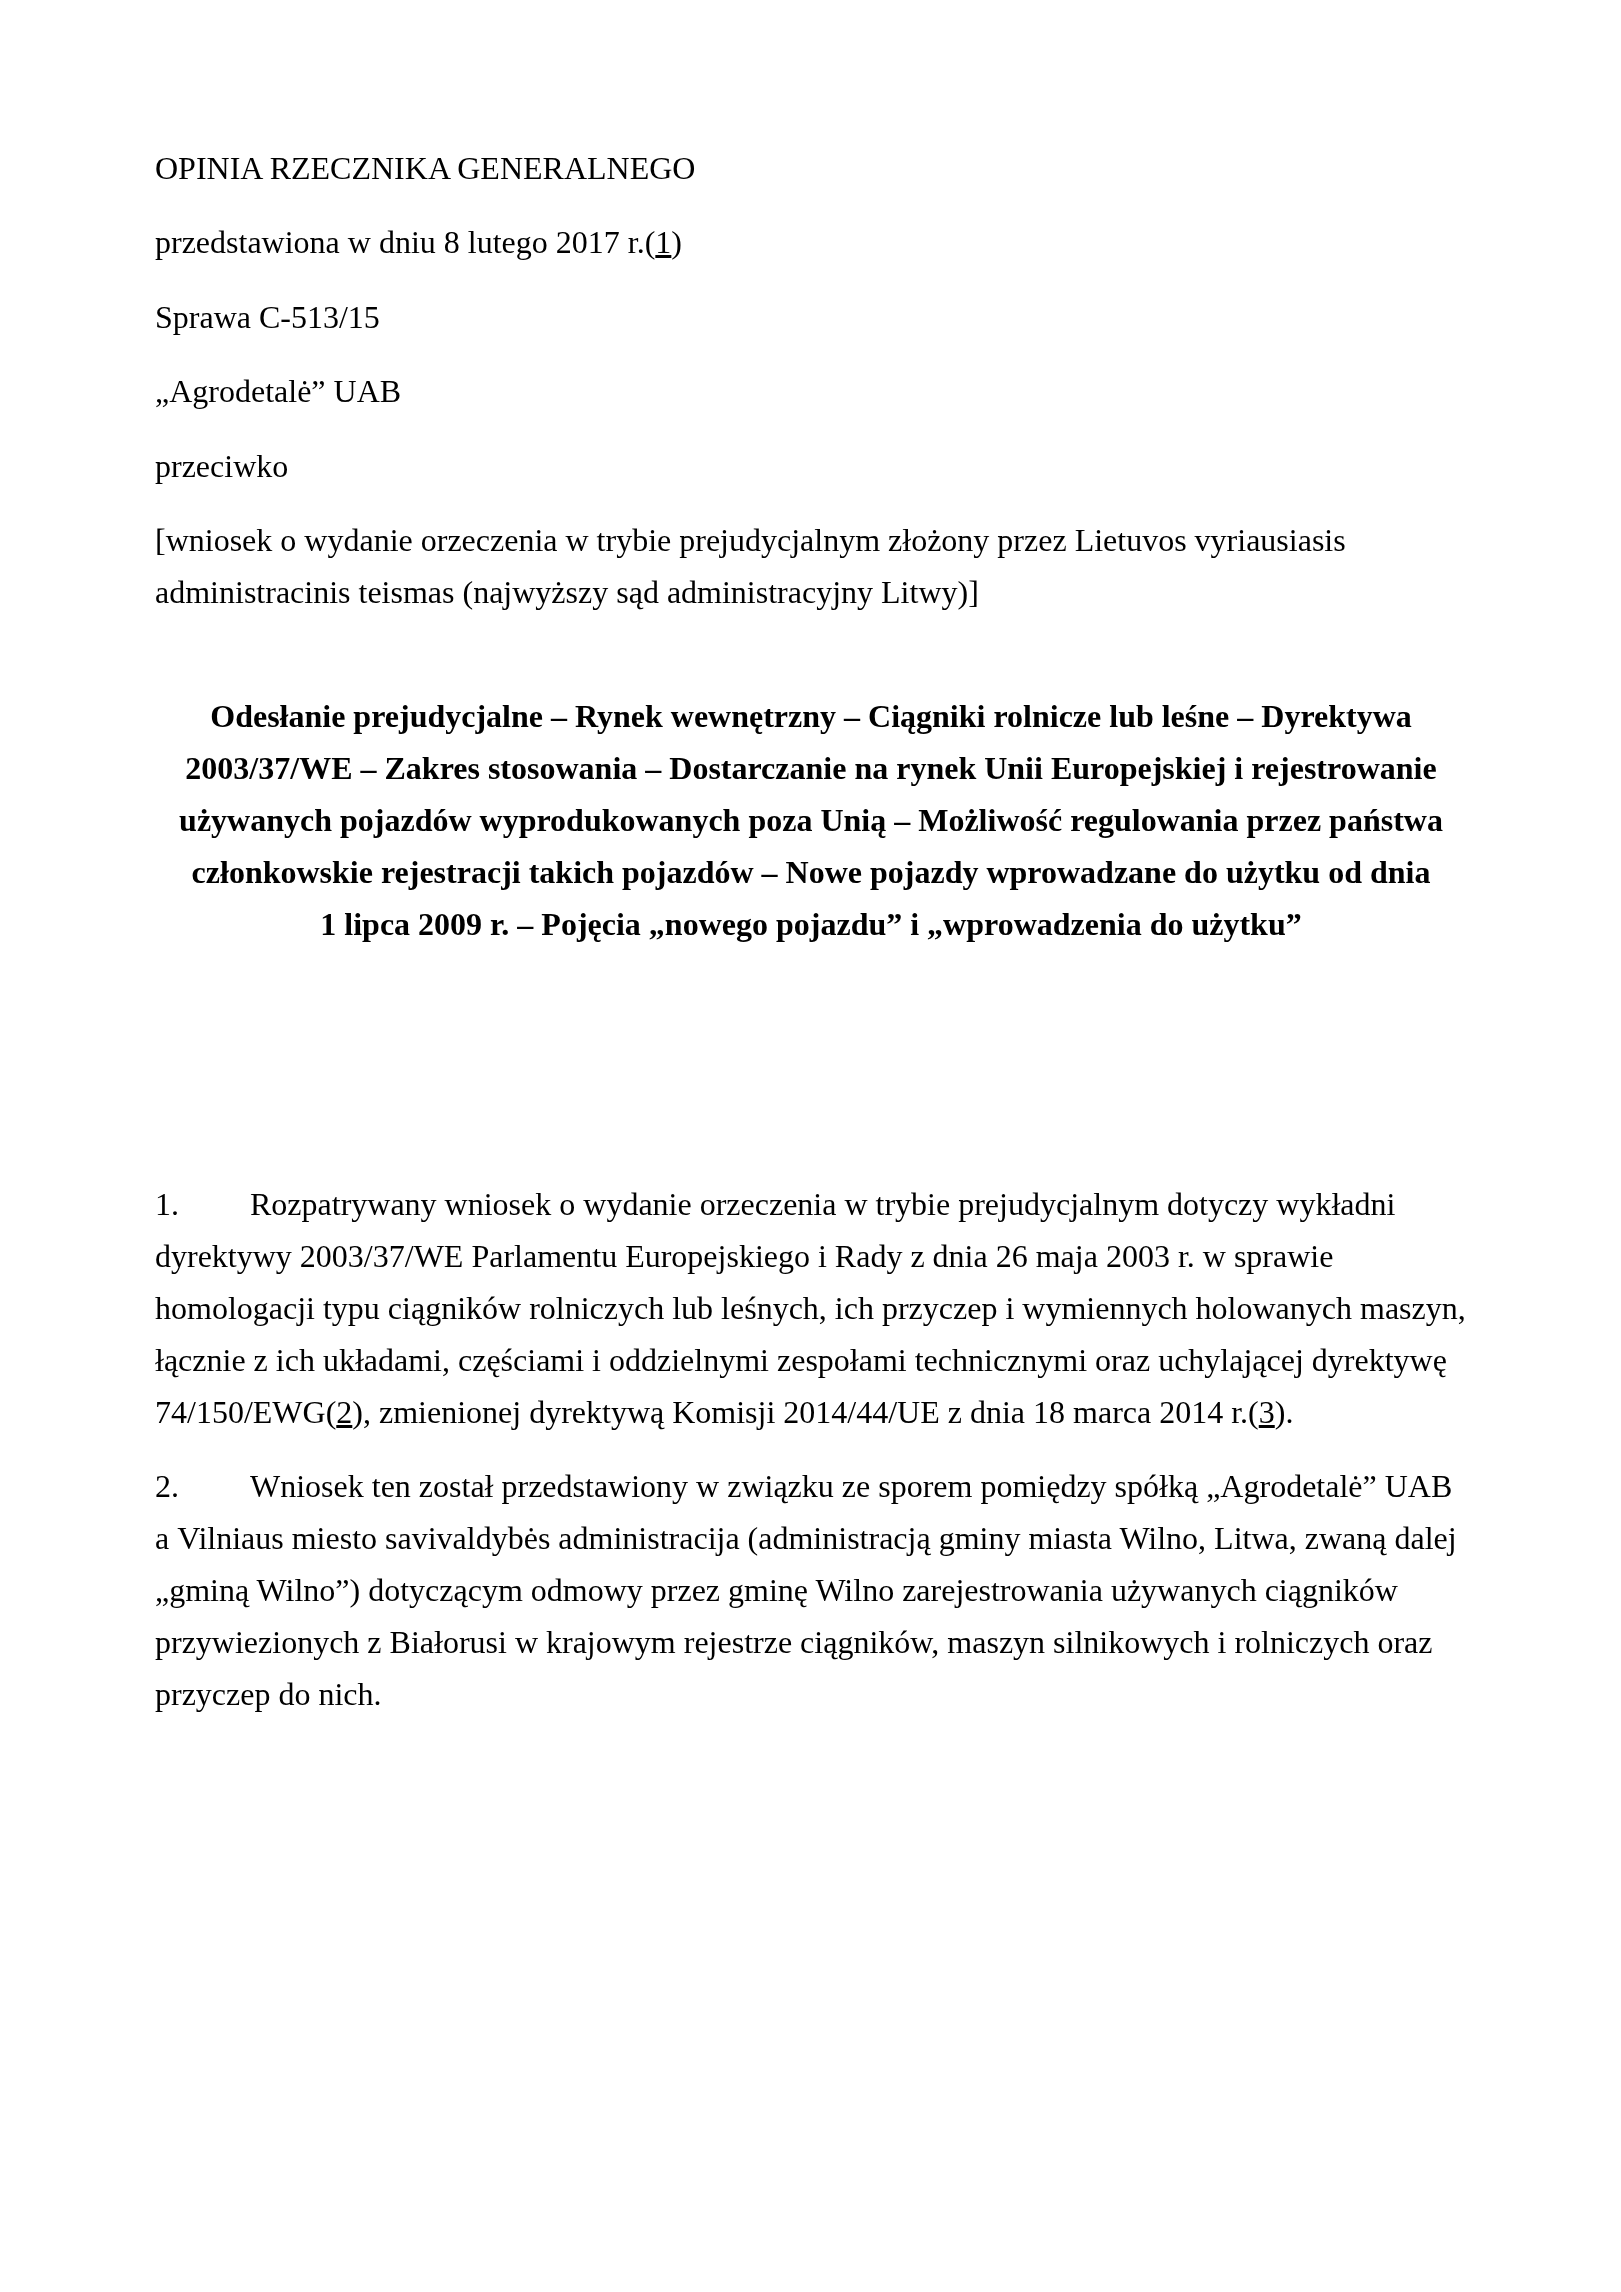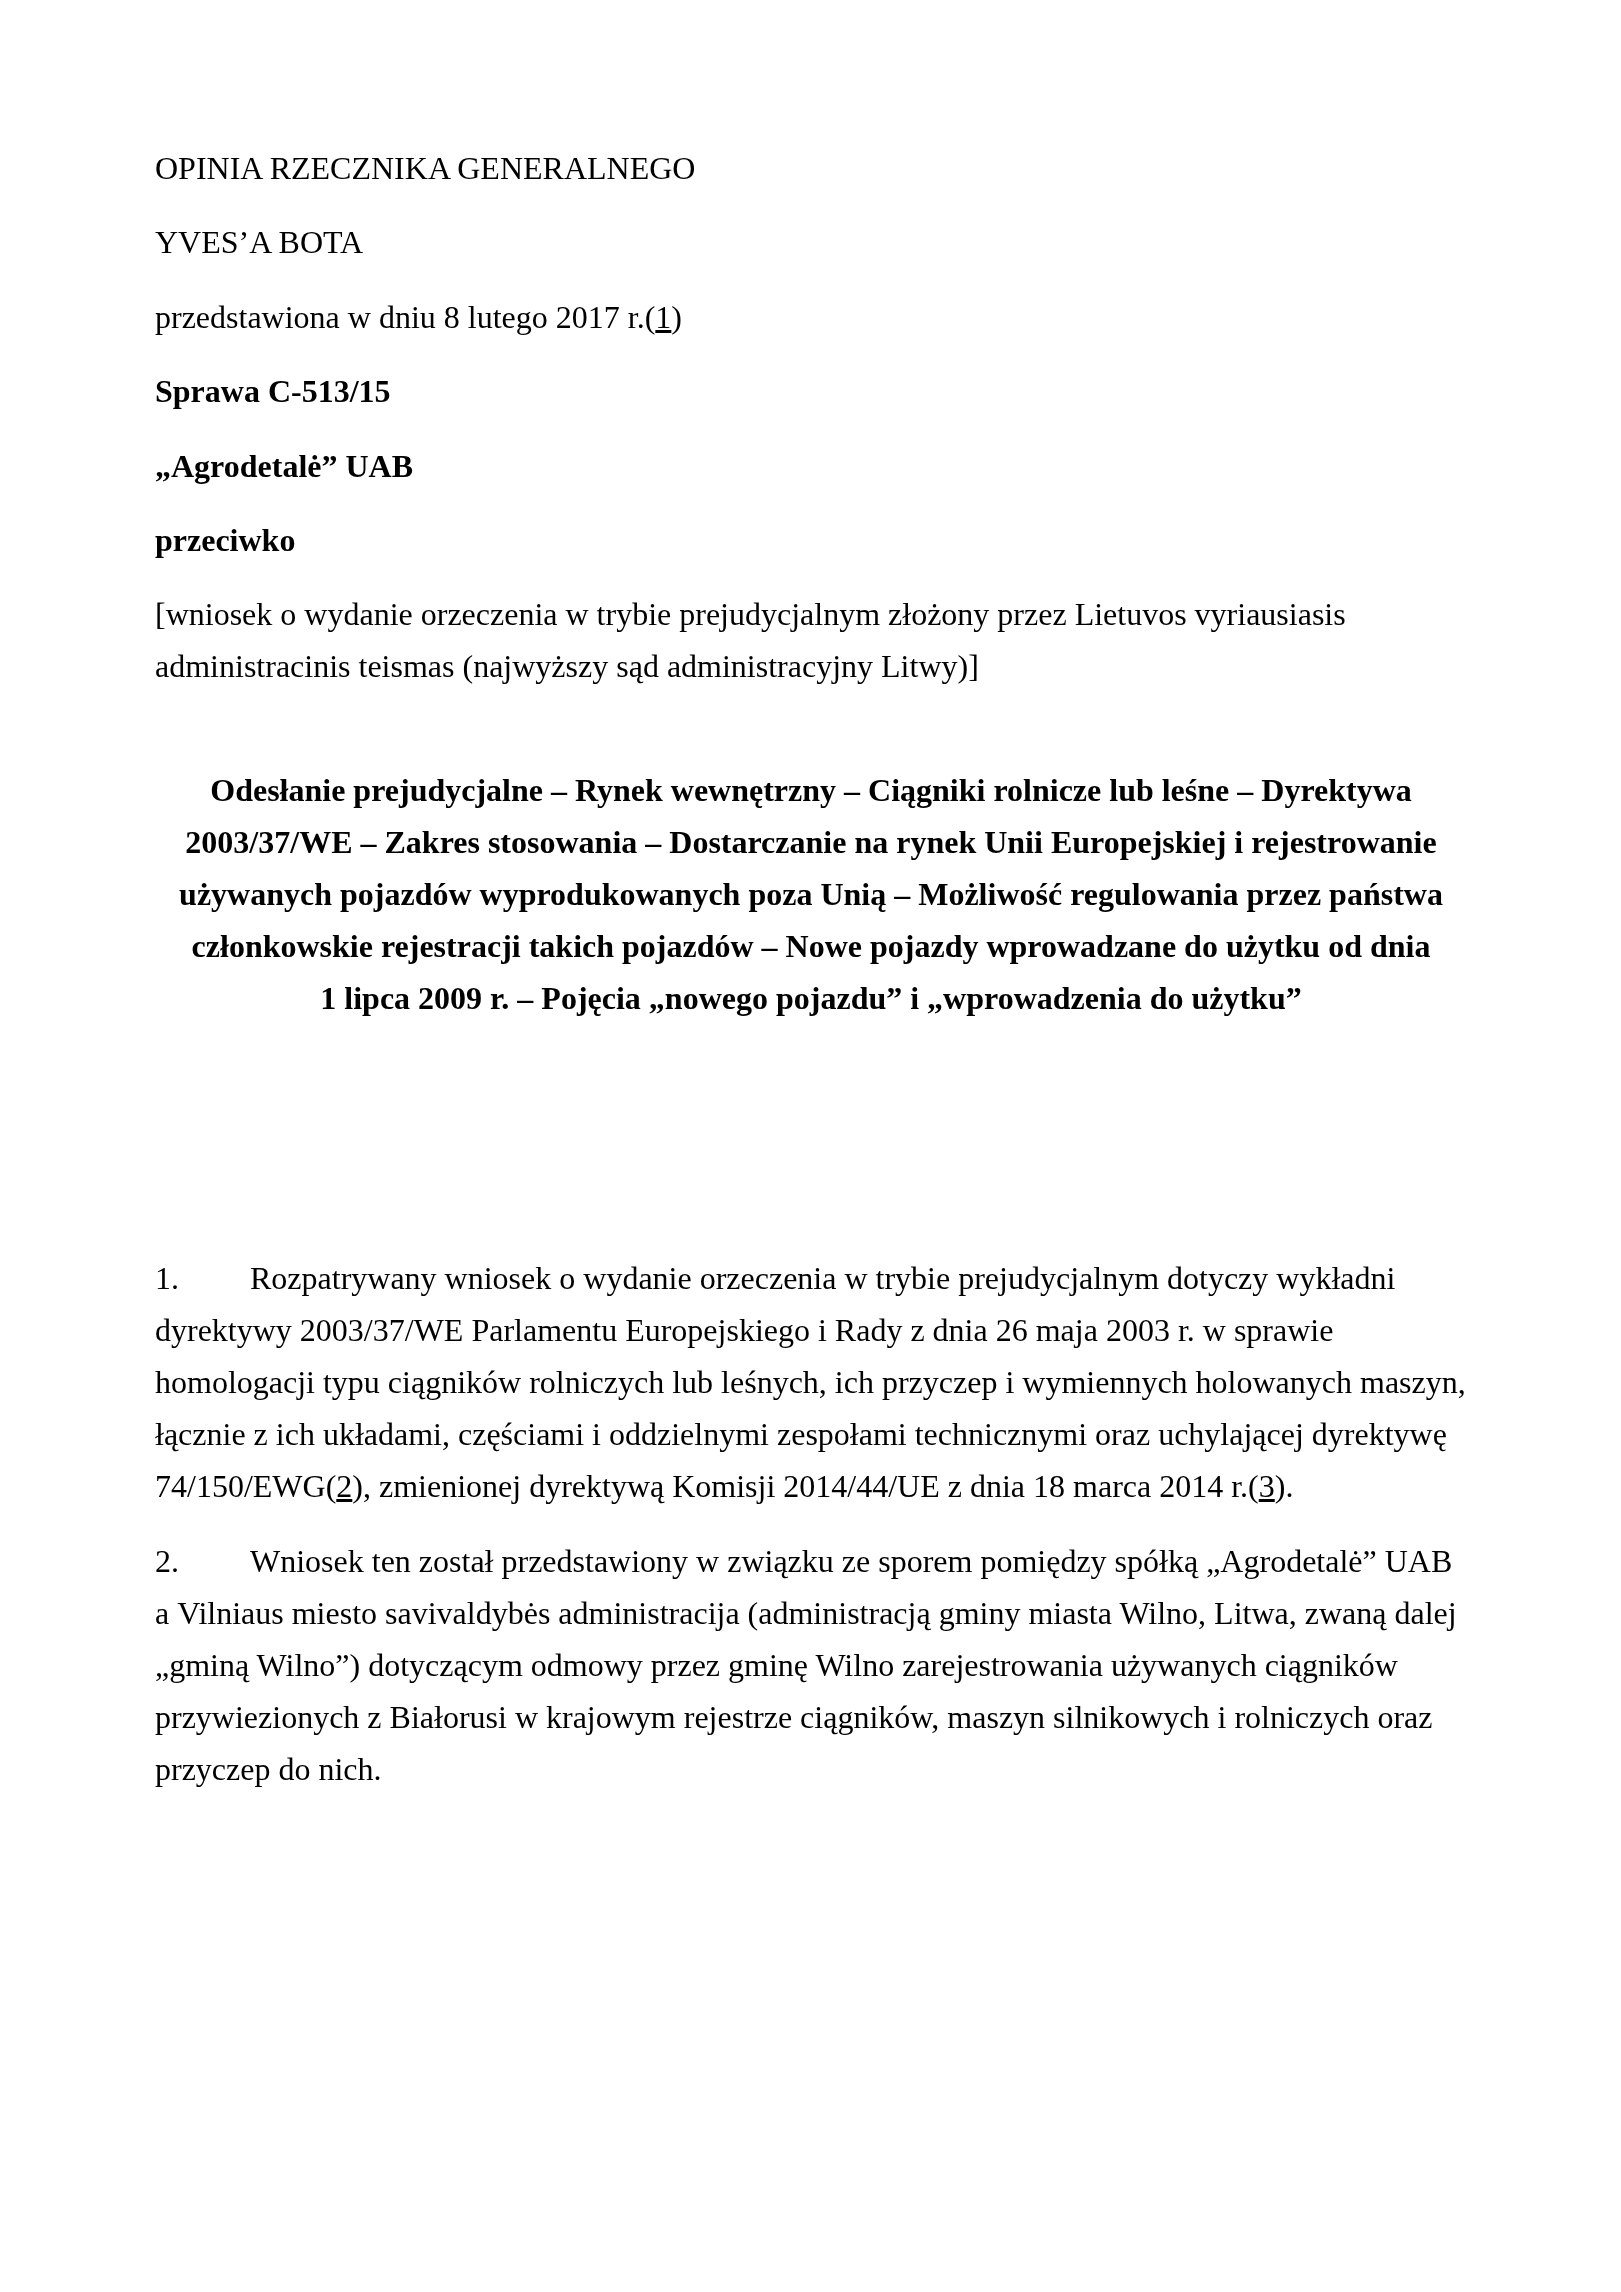--- a/index.html
+++ b/index.html
@@ -15,21 +15,21 @@
     font-family: "Liberation Serif", "DejaVu Serif", serif;
   }
   .doc {
     padding: 142px 155px 0 155px; 
     font-size: 32px;
     line-height: 52px;
   }
   .doc p {
     margin: 0 0 22.4px 0;
   }
-  .bold { font-weight: bold; }
+  .bold { font-weight: normal; }
   .keywords {
     margin-top: 72px !important;
     text-align: center;
     font-weight: bold;
   }
   .body-para-1 { margin-top: 228px !important; }
   .body-para-2 { margin-top: 0 !important; }
   .par-num {
     display: inline-block;
     width: 95px;
@@ -40,21 +40,20 @@
     cursor: pointer;
   }
 </style>
 </head>
 <body>
 
 <div class="doc">
 
   <p>OPINIA RZECZNIKA GENERALNEGO</p>
 
-  <p>YVES’A BOTA</p>
 
   <p><span>przedstawiona w&nbsp;dniu 8&nbsp;lutego 2017&nbsp;r.(</span><a class="fn-link">1</a><span>)</span></p>
 
   <p class="bold">Sprawa C-513/15</p>
 
   <p class="bold">„Agrodetalė” UAB</p>
 
   <p class="bold">przeciwko</p>
 
 

